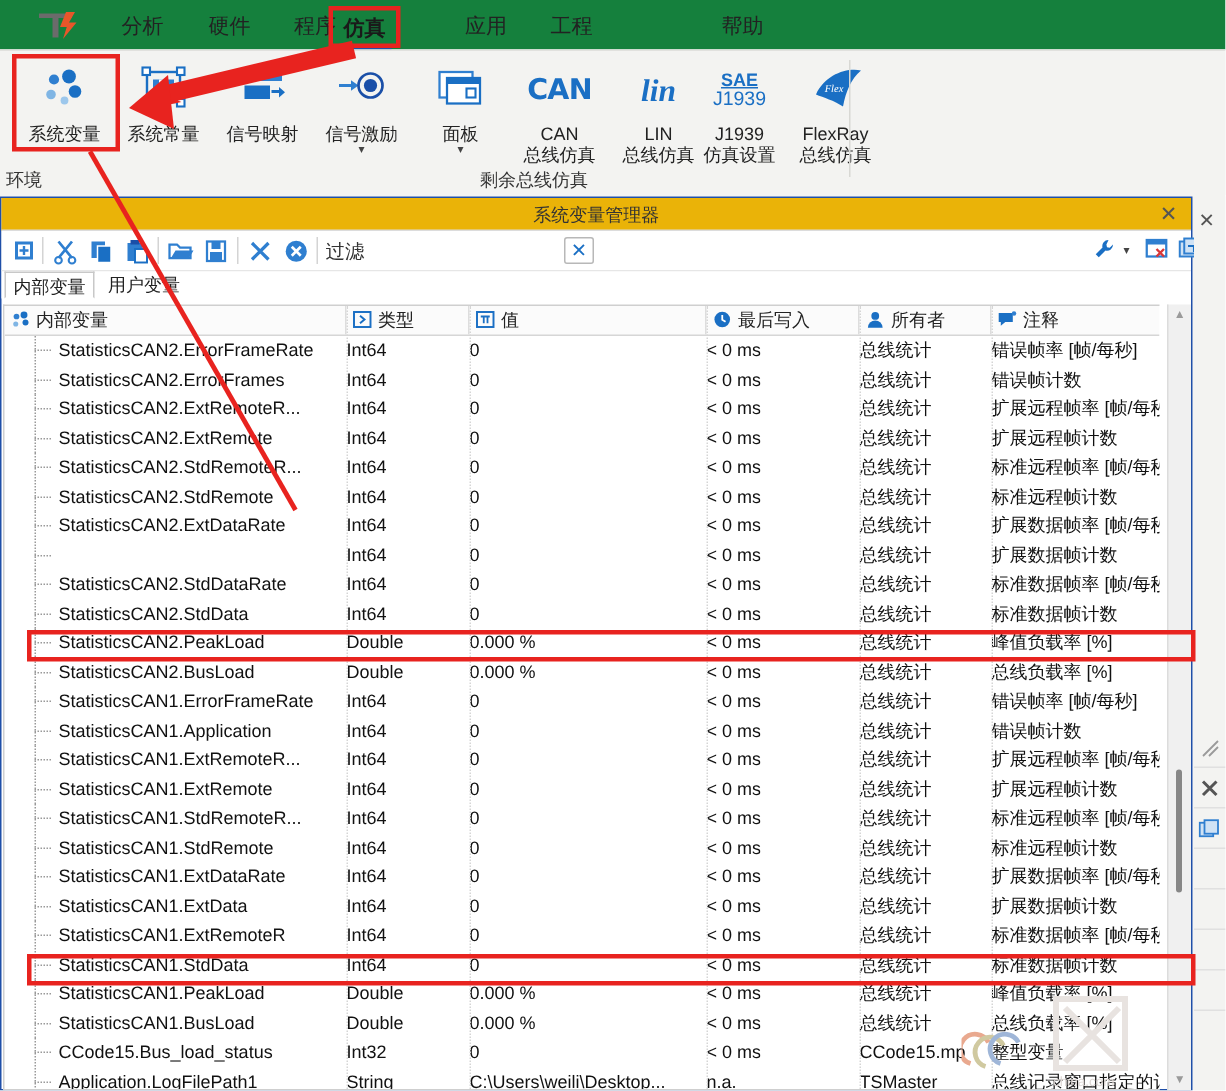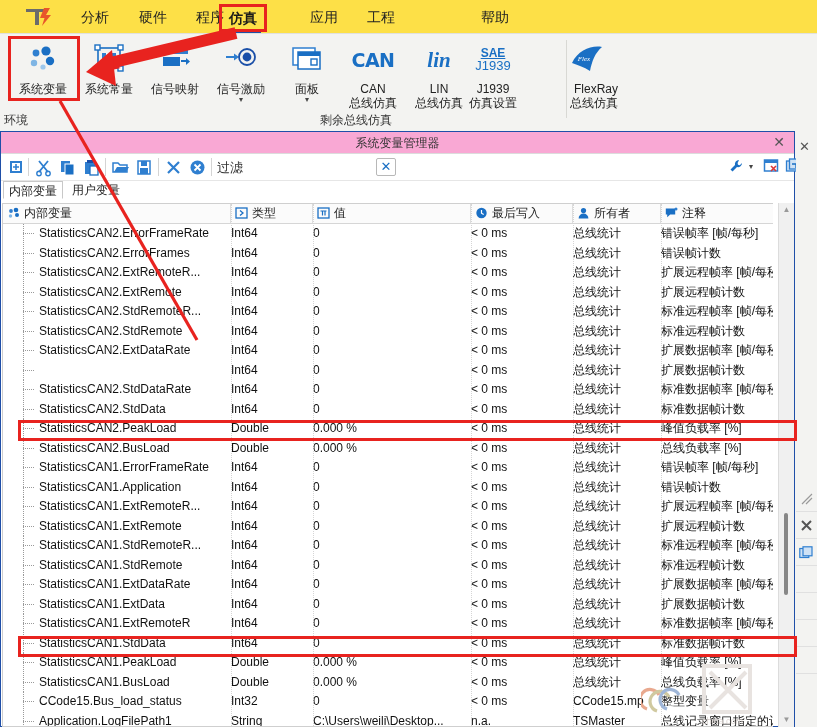--- a/index.html
+++ b/index.html
@@ -7,21 +7,21 @@
     margin: 0; padding: 0;
     width: 817px; height: 727px;
     overflow: hidden;
     background: #ffffff;
     font-family: "Liberation Sans", "DejaVu Sans", sans-serif;
   }
   #root { position: relative; width: 817px; height: 727px; background: #f3f3f1; }
 
   
   .ribbon { position: absolute; left:0; top:0; width:817px; height:130px; background:#f3f3f1; }
-  .ribbon-tabs { position:absolute; left:0; top:0; width:817px; height:33px; background:#fde047; }
+  .ribbon-tabs { position:absolute; left:0; top:0; width:817px; height:33px; background:#15803d; }
   .logo { position:absolute; left:18px; top:5px; width:40px; height:24px; }
   .tab { position:absolute; top:6px; height:24px; font-size:14px; color:#222; line-height:22px;
          text-align:center; cursor:default; white-space:nowrap; }
   .tab.active { color:#1a1a1a; font-weight:bold; }
   .tab.active::after { content:""; position:absolute; left:3px; right:3px; bottom:-2px; height:2px; background:#1f4fa8; }
 
   .ribbon-body { position:absolute; left:0; top:33px; width:817px; height:97px; background:#f3f3f1;
                  border-top:1px solid #e1e1de; }
   .grp { position:absolute; top:0; height:97px; }
   .grp-label { position:absolute; bottom:2px; width:100%; font-size:12px; color:#333; }
@@ -31,21 +31,21 @@
   .btn .ico { height:44px; display:flex; align-items:center; justify-content:center; }
   .btn .lbl { font-size:12px; color:#222; line-height:14px; }
   .btn .lbl.two { line-height:14px; }
   .caret { font-size:8px; color:#444; line-height:7px; }
 
   .lk { color:#1a6fc4; font-weight:bold; }
 
   
   .dialog { position:absolute; left:0; top:131px; width:795px; height:596px;
             background:#ffffff; border:1px solid #1f4fa8; }
-  .dlg-title { position:relative; height:22px; background:#f9a8d4; border-bottom:1px solid #dcdcdc; }
+  .dlg-title { position:relative; height:22px; background:#eab308; border-bottom:1px solid #dcdcdc; }
   .dlg-title .t { position:absolute; left:0; right:0; top:3px; text-align:center; font-size:12px; color:#333; }
   .dlg-x { position:absolute; right:6px; top:2px; width:18px; height:17px; font-size:14px;
            color:#555; text-align:center; line-height:16px; cursor:default; }
 
   .dlg-toolbar { position:relative; height:27px; background:#ffffff; border-bottom:1px solid #e6e6e6; }
   .tb-ico { position:absolute; top:4px; width:19px; height:19px; cursor:default; }
   .tb-sep { position:absolute; top:4px; width:1px; height:18px; background:#d4d4d4; }
   .filter-label { position:absolute; left:216px; top:5px; font-size:13px; color:#333; }
   .filter-clear { position:absolute; left:375px; top:4px; width:20px; height:18px;
                   border:1px solid #b8b8b8; border-radius:2px; background:#fff;
@@ -216,21 +216,21 @@
 
       <div class="btn" style="left:460px;">
         <div class="ico" style="flex-direction:column;">
           <div class="lk" style="font-size:12px;line-height:12px;text-decoration:underline;">SAE</div>
           <div class="lk" style="font-size:13px;line-height:14px;font-weight:normal;">J1939</div>
         </div>
         <div class="lbl two">J1939</div>
         <div class="lbl two">仿真设置</div>
       </div>
 
-      <div class="btn" style="left:552px;text-align:right;">
+      <div class="btn" style="left:524px;">
         <div class="ico">
           <svg width="46" height="38" viewBox="0 0 46 38">
             <path d="M10 22 C16 9, 30 4, 40 6 C33 12, 30 20, 28 30 C22 26, 15 24, 10 22 Z" fill="#1a6fc4"></path>
             <text x="22" y="20" font-size="7" fill="#fff" font-family="Liberation Serif, serif" font-style="italic" text-anchor="middle">Flex</text>
           </svg>
         </div>
         <div class="lbl two">FlexRay</div>
         <div class="lbl two">总线仿真</div>
       </div>
 

